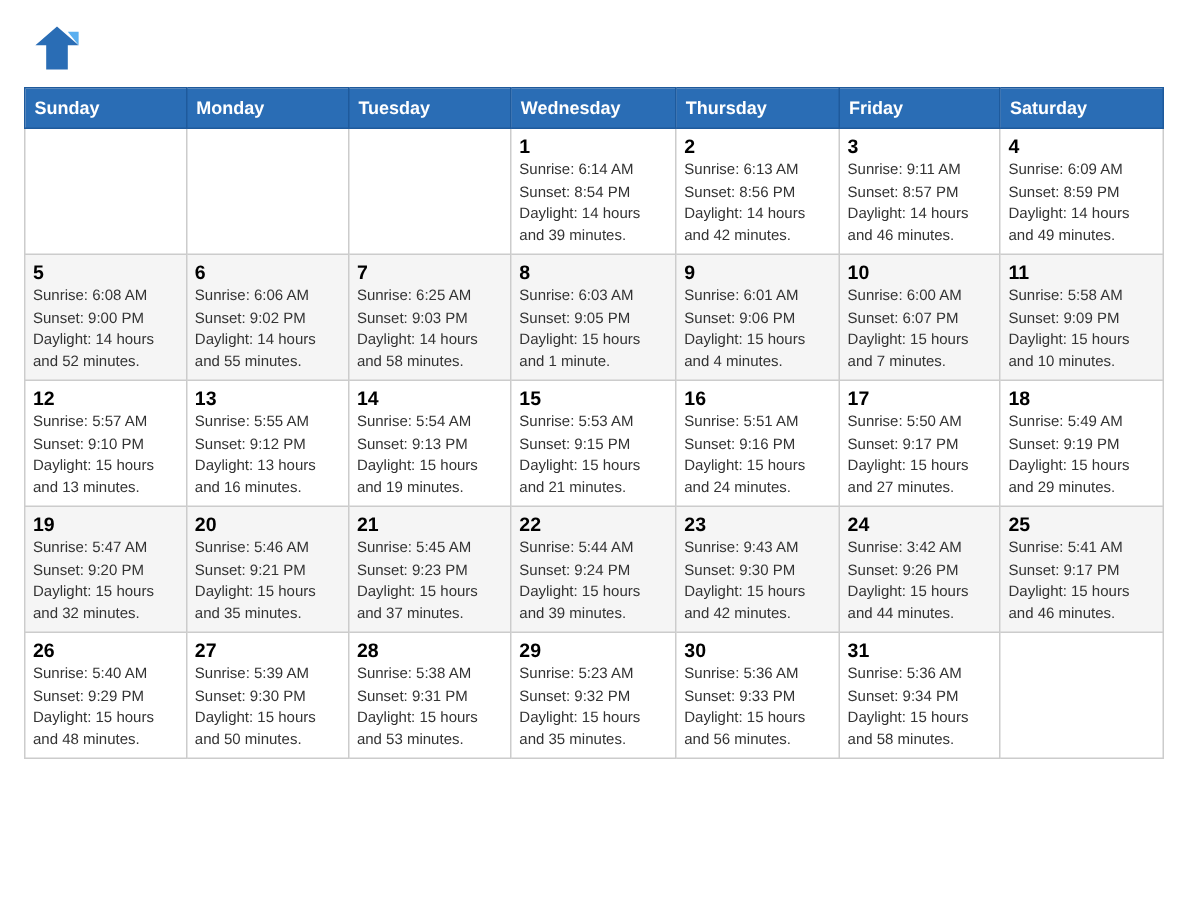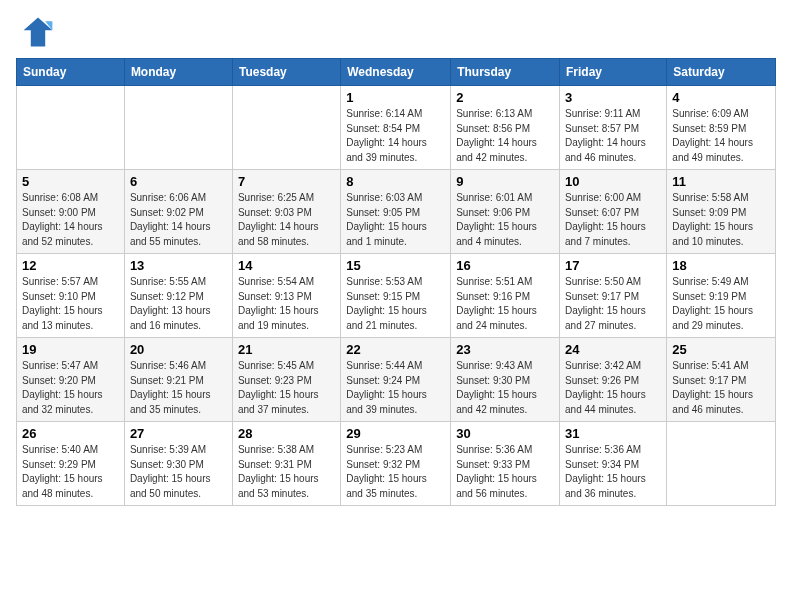--- a/index.html
+++ b/index.html
@@ -254,19 +254,19 @@
           <td>
             <span class="day-number">29</span>
             <div class="day-info"><span>Sunrise: 5:23 AM</span><br><span>Sunset: 9:32 PM</span><br><span>Daylight: 15 hours and 35 minutes.</span></div>
           </td>
           <td>
             <span class="day-number">30</span>
             <div class="day-info"><span>Sunrise: 5:36 AM</span><br><span>Sunset: 9:33 PM</span><br><span>Daylight: 15 hours and 56 minutes.</span></div>
           </td>
           <td>
             <span class="day-number">31</span>
-            <div class="day-info"><span>Sunrise: 5:36 AM</span><br><span>Sunset: 9:34 PM</span><br><span>Daylight: 15 hours and 36 minutes.</span></div>
+            <div class="day-info"><span>Sunrise: 5:36 AM</span><br><span>Sunset: 9:34 PM</span><br><span>Daylight: 15 hours and 58 minutes.</span></div>
           </td>
           <td class="empty-cell"></td>
         </tr>
       </tbody>
   </table>
 </div>
 
 </body></html>

